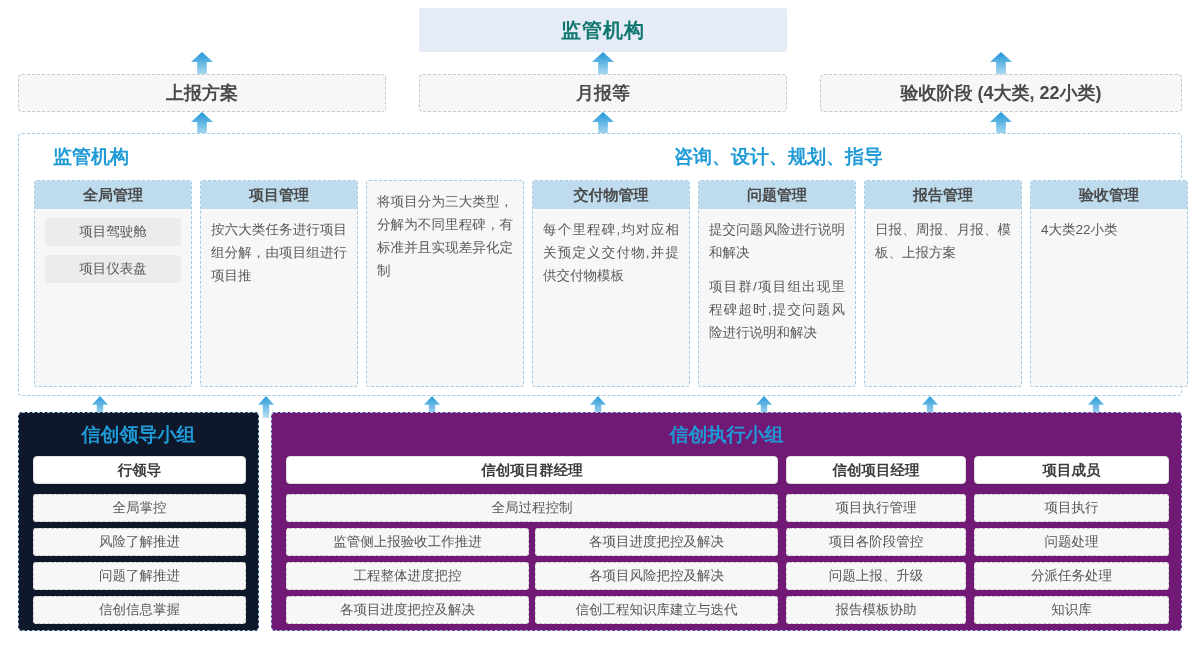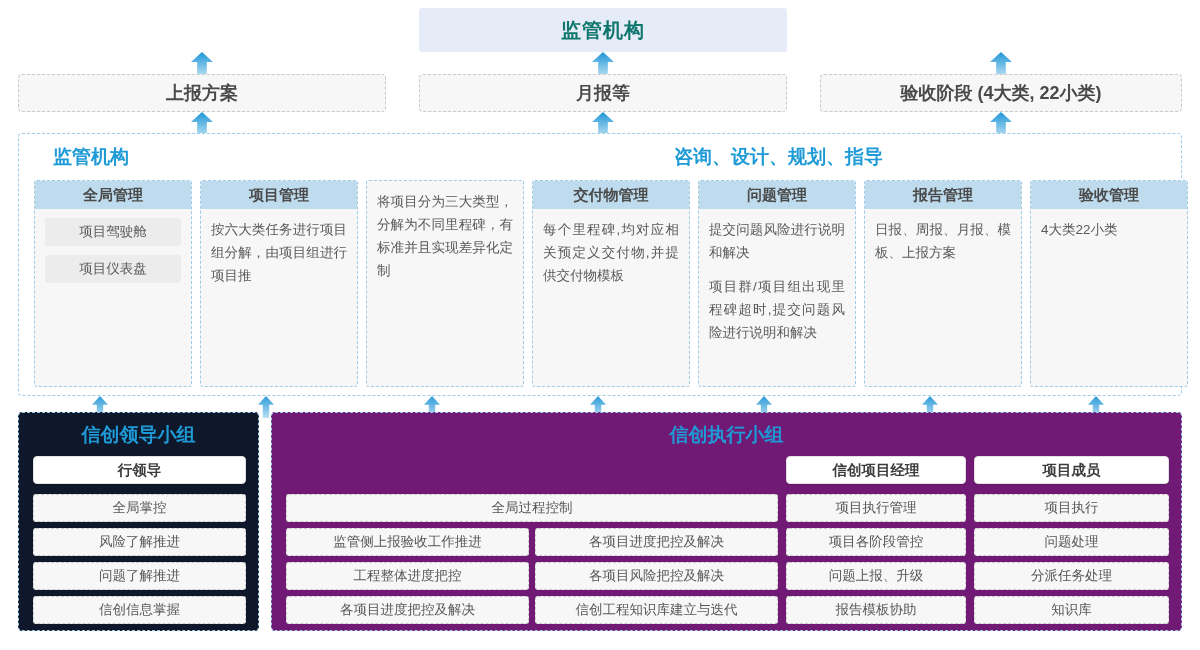--- a/index.html
+++ b/index.html
@@ -194,20 +194,21 @@
   <div id="left-tasks">
       <div class="task" style="left: 14px; width: 213px; top: 81px;">全局掌控</div>
       <div class="task" style="left: 14px; width: 213px; top: 115px;">风险了解推进</div>
       <div class="task" style="left: 14px; width: 213px; top: 149px;">问题了解推进</div>
       <div class="task" style="left: 14px; width: 213px; top: 183px;">信创信息掌握</div>
     </div>
 </div>
 
 <div id="bottom-right">
   <div class="grp-title">信创执行小组</div>
+  <div class="role-head" style="left:14px;  top:43px; width:492px;">信创项目群经理</div>
   <div class="role-head" style="left:514px; top:43px; width:180px;">信创项目经理</div>
   <div class="role-head" style="left:702px; top:43px; width:195px;">项目成员</div>
   <div class="task" style="left:14px; top:81px; width:492px;">全局过程控制</div>
   <div id="right-tasks">
       <div class="task" style="left: 14px; width: 243px; top: 115px;">监管侧上报验收工作推进</div>
       <div class="task" style="left: 14px; width: 243px; top: 149px;">工程整体进度把控</div>
       <div class="task" style="left: 14px; width: 243px; top: 183px;">各项目进度把控及解决</div>
       <div class="task" style="left: 263px; width: 243px; top: 115px;">各项目进度把控及解决</div>
       <div class="task" style="left: 263px; width: 243px; top: 149px;">各项目风险把控及解决</div>
       <div class="task" style="left: 263px; width: 243px; top: 183px;">信创工程知识库建立与迭代</div>

